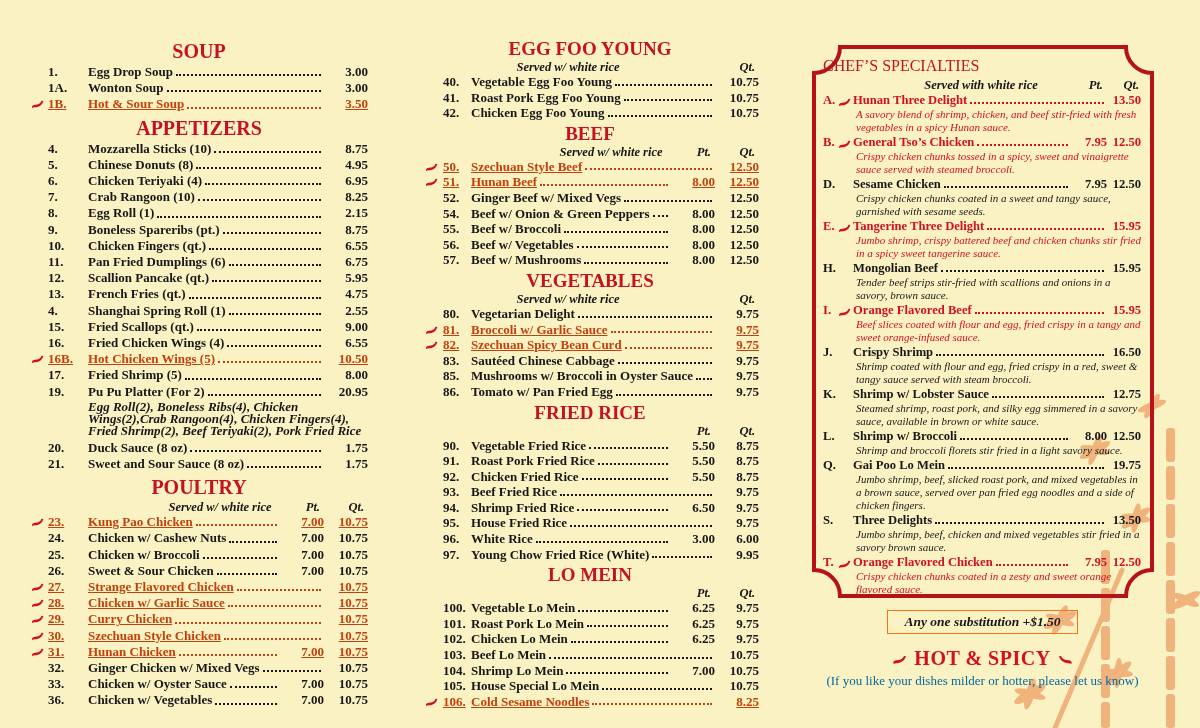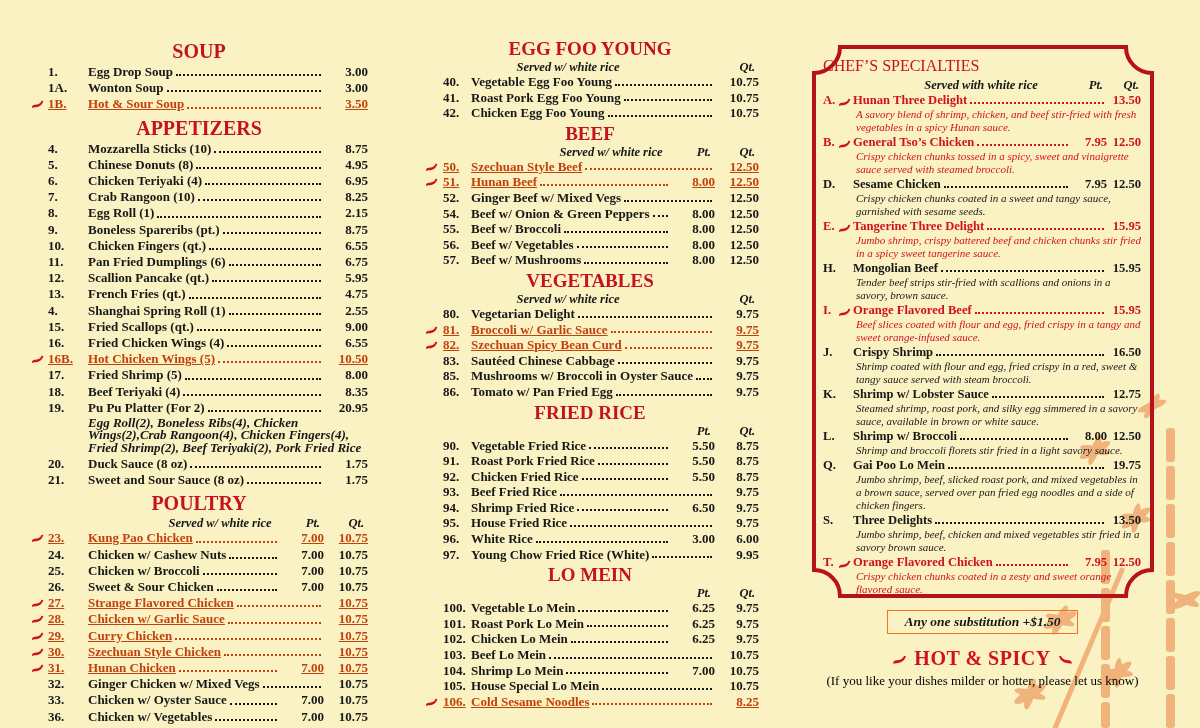--- a/index.html
+++ b/index.html
@@ -44,21 +44,21 @@
   .chef-row .qt{flex:0 0 34px;text-align:right;white-space:nowrap;}
   .chef-row.red{color:#d11020;}
   .chef-desc{font-size:11px;font-style:italic;line-height:12.9px;margin:0 0 1px 33px;color:#171717;}
   .chef-desc.red{color:#d11020;}
   
   #footer{position:absolute;left:795px;top:610px;width:375px;text-align:center;z-index:3;}
   .sub-box{display:inline-block;border:1px solid #f97316;padding:3px 16px;font-style:italic;font-weight:bold;font-size:13.5px;color:#171717;}
   .hot-line{margin-top:13px;color:#d11020;font-weight:bold;font-size:20px;letter-spacing:0.5px;white-space:nowrap;}
   .hot-line .pepper{position:static;display:inline-block;width:16px;height:10px;vertical-align:middle;margin:0 6px;}
   .hot-line .flip{transform:scaleX(-1);}
-  .milder{margin-top:3px;color:#000000;font-size:13px;white-space:nowrap;}
+  .milder{margin-top:3px;color:#0369a1;font-size:13px;white-space:nowrap;}
   #bamboo{position:absolute;left:1000px;top:368px;z-index:1;}
 </style>
 </head>
 <body>
 
 <div id="menu">
 
   <svg id="bamboo" width="200" height="360" viewBox="0 0 200 360">
     <g fill="#efb37b" stroke="none">
       <rect x="101" y="182" width="9" height="34" rx="3"></rect>
@@ -225,26 +225,20 @@
           <span class="dots"></span>
           <span class="qt">10.50</span>
         </div>
         <div class="row">
           <span class="num">17.</span>
           <span class="nm">Fried Shrimp (5)</span>
           <span class="dots"></span>
           <span class="qt">8.00</span>
         </div>
         <div class="row">
-          <span class="num">18.</span>
-          <span class="nm">Beef Teriyaki (4)</span>
-          <span class="dots"></span>
-          <span class="qt">8.35</span>
-        </div>
-        <div class="row">
           <span class="num">19.</span>
           <span class="nm">Pu Pu Platter (For 2)</span>
           <span class="dots"></span>
           <span class="qt">20.95</span>
         </div>
         <div class="note">Egg Roll(2), Boneless Ribs(4), Chicken Wings(2),Crab Rangoon(4), Chicken Fingers(4), Fried Shrimp(2), Beef Teriyaki(2), Pork Fried Rice</div>
         <div class="row">
           <span class="num">20.</span>
           <span class="nm">Duck Sauce (8 oz)</span>
           <span class="dots"></span>

